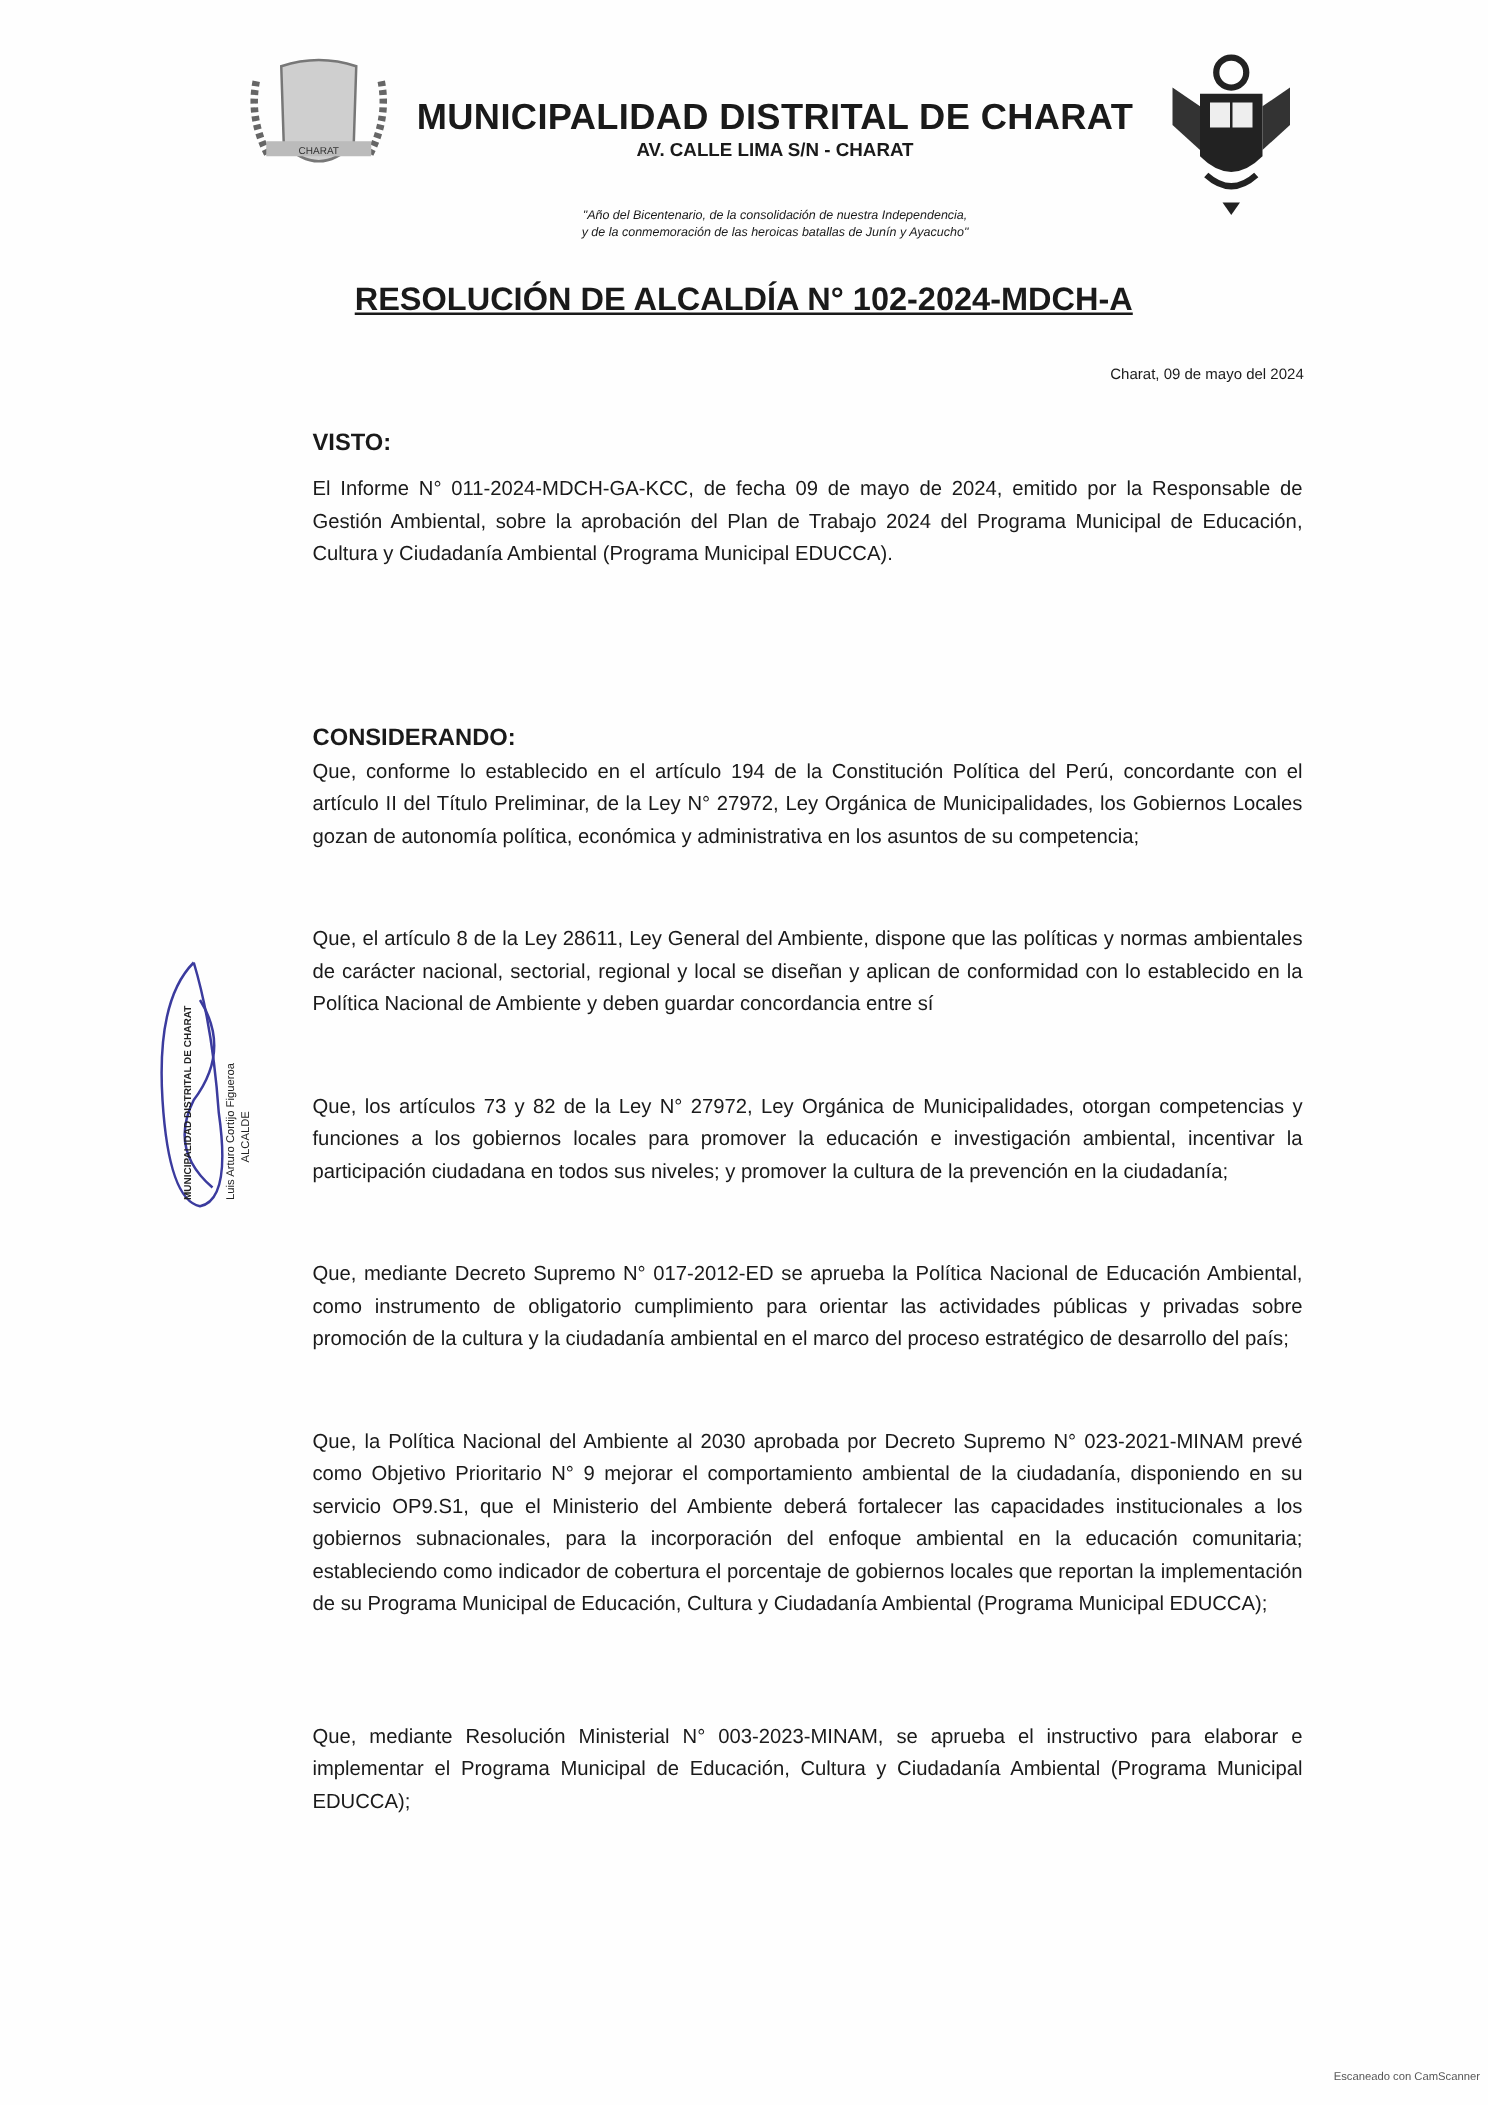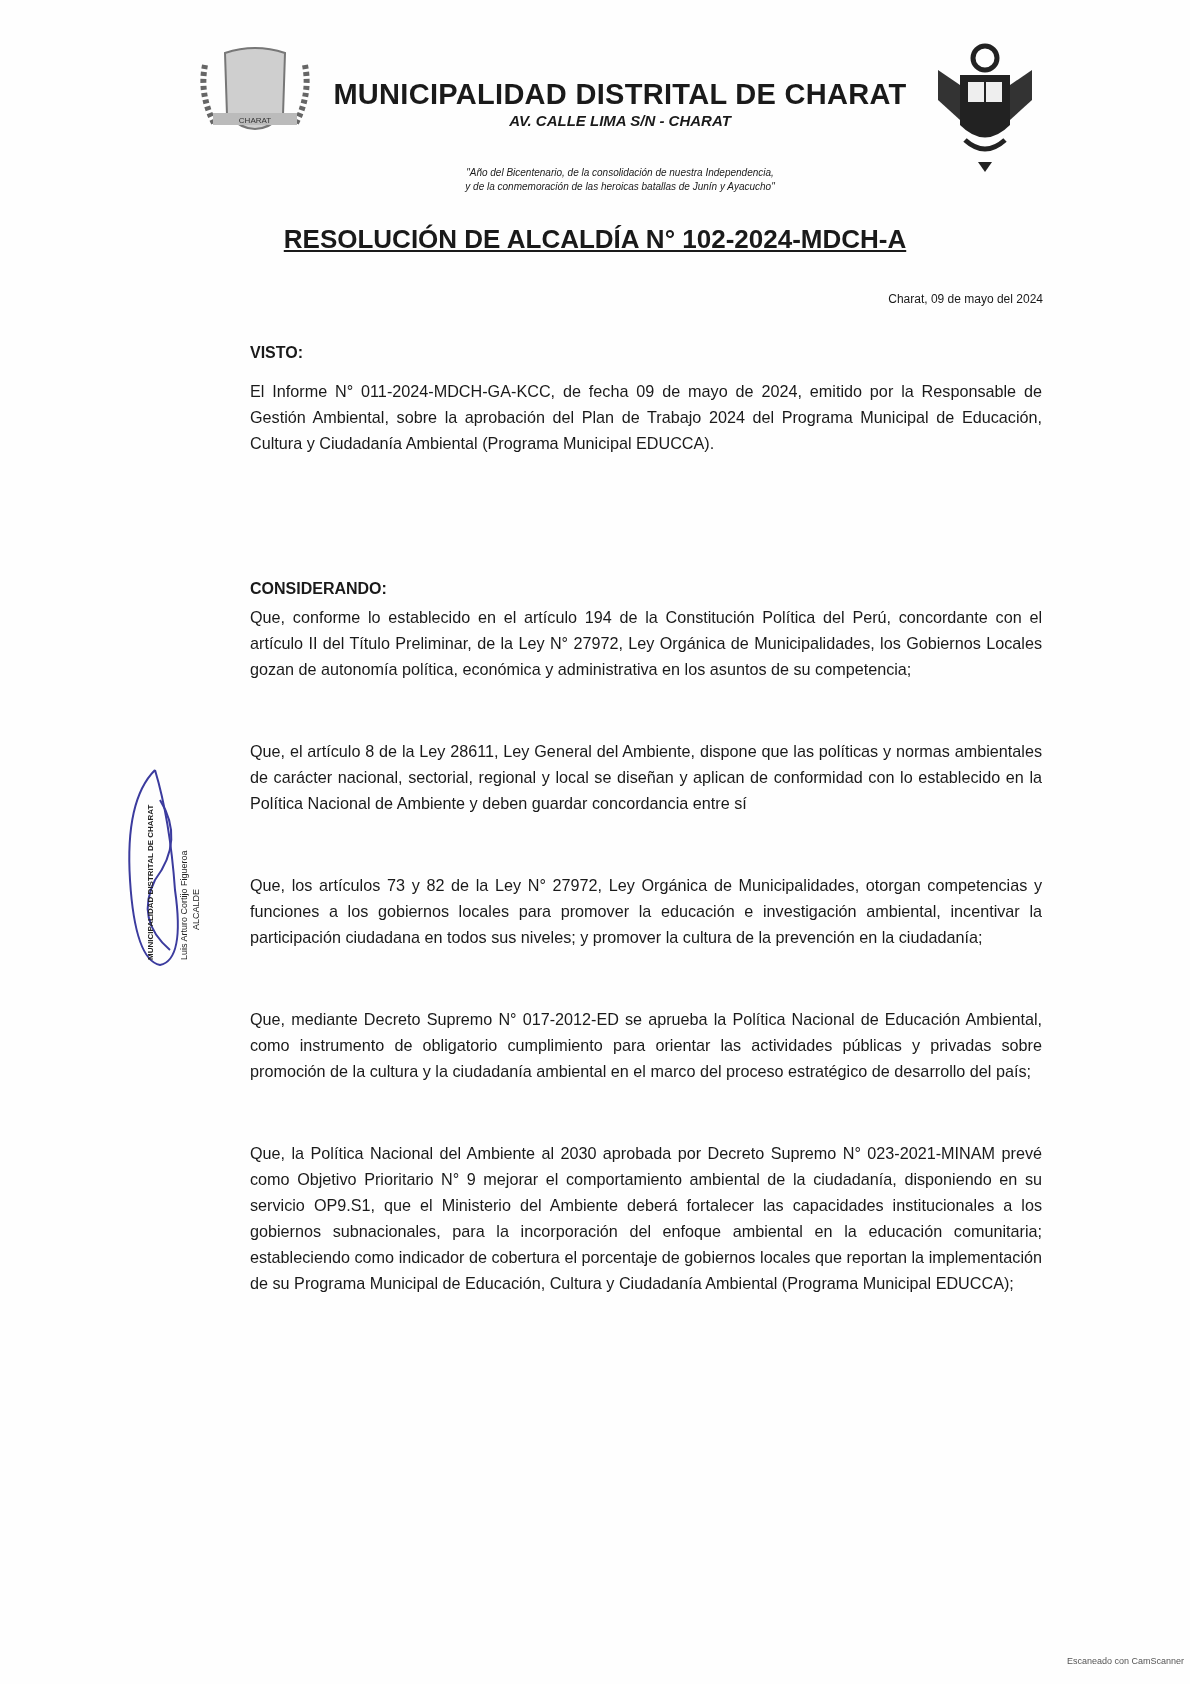--- a/index.html
+++ b/index.html
@@ -3,26 +3,26 @@
 <meta charset="utf-8">
 <style>
   html, body { margin:0; padding:0; background:#fff; }
   body { width:1190px; height:1684px; position:relative; overflow:hidden; color:#1a1a1a;
          font-family:"Liberation Sans", sans-serif; }
   .page { position:absolute; inset:0; background:#fefefe; }
   .logo-left { position:absolute; left:195px; top:45px; width:120px; height:100px; }
   .logo-right { position:absolute; left:930px; top:40px; width:110px; height:135px; }
   .head-title { position:absolute; left:300px; top:78px; width:640px; text-align:center;
                 font-size:29px; font-weight:bold; letter-spacing:0.3px; }
-  .head-sub { position:absolute; left:300px; width:640px; text-align:center; font-size:15px; font-weight:bold;font-style:italic; }
+  .head-sub { position:absolute; left:300px; width:640px; text-align:center; font-size:15px; font-weight:bold; }
   .motto { position:absolute; left:300px; width:640px; text-align:center; font-size:10px; font-style:italic; }
   .res-title { position:absolute; left:200px; top:224px; width:790px; text-align:center;
                font-size:26px; font-weight:bold; text-decoration:underline; }
   .date { position:absolute; right:147px; top:292px; font-size:12px;text-align:right; }
-  .sec-h { position:absolute; left:250px; font-size:16px; font-weight:bold; }
+  .sec-h { position:absolute; left:250px; font-size:19px; font-weight:bold; }
   .para { position:absolute; left:250px; width:792px; font-size:16.2px; line-height:26px; text-align:justify; }
   .stamp { position:absolute; left:115px; top:760px; width:95px; height:215px; }
   .footer { position:absolute; right:6px; top:1656px; font-size:9px; color:#555;text-align:center; }
 </style>
 </head>
 <body>
 
 <div class="page">
 
   <svg class="logo-left" viewBox="0 0 120 100">
@@ -55,20 +55,21 @@
   <div class="sec-h" style="top:344px">VISTO:</div>
   <div class="para" style="top:378px">El Informe N° 011-2024-MDCH-GA-KCC, de fecha 09 de mayo de 2024, emitido por la Responsable de Gestión Ambiental, sobre la aprobación del Plan de Trabajo 2024 del Programa Municipal de Educación, Cultura y Ciudadanía Ambiental (Programa Municipal EDUCCA).</div>
 
   <div class="sec-h" style="top:580px">CONSIDERANDO:</div>
 
   <div class="para" style="top:604px">Que, conforme lo establecido en el artículo 194 de la Constitución Política del Perú, concordante con el artículo II del Título Preliminar, de la Ley N° 27972, Ley Orgánica de Municipalidades, los Gobiernos Locales gozan de autonomía política, económica y administrativa en los asuntos de su competencia;</div>
   <div class="para" style="top:738px">Que, el artículo 8 de la Ley 28611, Ley General del Ambiente, dispone que las políticas y normas ambientales de carácter nacional, sectorial, regional y local se diseñan y aplican de conformidad con lo establecido en la Política Nacional de Ambiente y deben guardar concordancia entre sí</div>
   <div class="para" style="top:872px">Que, los artículos 73 y 82 de la Ley N° 27972, Ley Orgánica de Municipalidades, otorgan competencias y funciones a los gobiernos locales para promover la educación e investigación ambiental, incentivar la participación ciudadana en todos sus niveles; y promover la cultura de la prevención en la ciudadanía;</div>
   <div class="para" style="top:1006px">Que, mediante Decreto Supremo N° 017-2012-ED se aprueba la Política Nacional de Educación Ambiental, como instrumento de obligatorio cumplimiento para orientar las actividades públicas y privadas sobre promoción de la cultura y la ciudadanía ambiental en el marco del proceso estratégico de desarrollo del país;</div>
   <div class="para" style="top:1140px">Que, la Política Nacional del Ambiente al 2030 aprobada por Decreto Supremo N° 023-2021-MINAM prevé como Objetivo Prioritario N° 9 mejorar el comportamiento ambiental de la ciudadanía, disponiendo en su servicio OP9.S1, que el Ministerio del Ambiente deberá fortalecer las capacidades institucionales a los gobiernos subnacionales, para la incorporación del enfoque ambiental en la educación comunitaria; estableciendo como indicador de cobertura el porcentaje de gobiernos locales que reportan la implementación de su Programa Municipal de Educación, Cultura y Ciudadanía Ambiental (Programa Municipal EDUCCA);</div>
+  <div class="para" style="top:1376px">Que, mediante Resolución Ministerial N° 003-2023-MINAM, se aprueba el instructivo para elaborar e implementar el Programa Municipal de Educación, Cultura y Ciudadanía Ambiental (Programa Municipal EDUCCA);</div>
 
   <svg class="stamp" viewBox="0 0 95 215">
     <path d="M40 10 Q10 40 15 120 Q20 200 45 205 Q70 200 60 130 Q55 60 40 10" fill="none" stroke="#3b3b9e" stroke-width="2"></path>
     <path d="M45 40 Q70 80 40 120 Q20 160 55 190" fill="none" stroke="#3b3b9e" stroke-width="2"></path>
     <text transform="translate(38,200) rotate(-90)" font-size="8" font-weight="bold" font-family="Liberation Sans, sans-serif" fill="#222">MUNICIPALIDAD DISTRITAL DE CHARAT</text>
     <text transform="translate(72,200) rotate(-90)" font-size="9" font-family="Liberation Sans, sans-serif" fill="#222">Luis Arturo Cortijo Figueroa</text>
     <text transform="translate(84,170) rotate(-90)" font-size="9" font-family="Liberation Sans, sans-serif" fill="#222">ALCALDE</text>
   </svg>
 
   <div class="footer">Escaneado con CamScanner</div>

